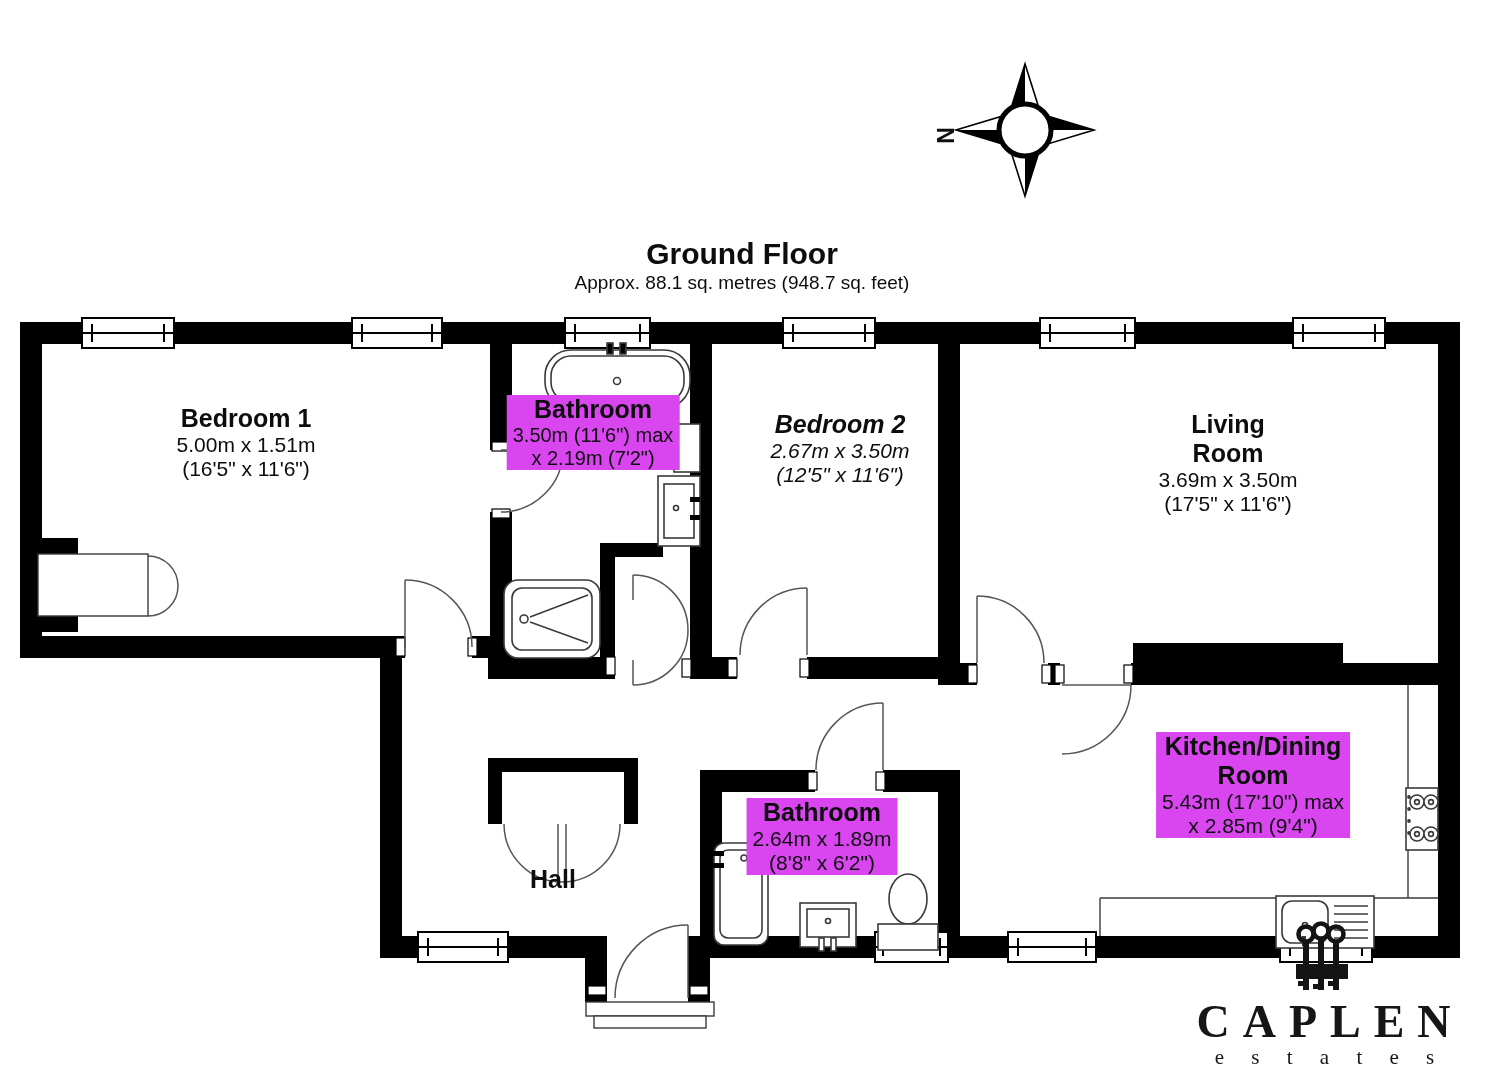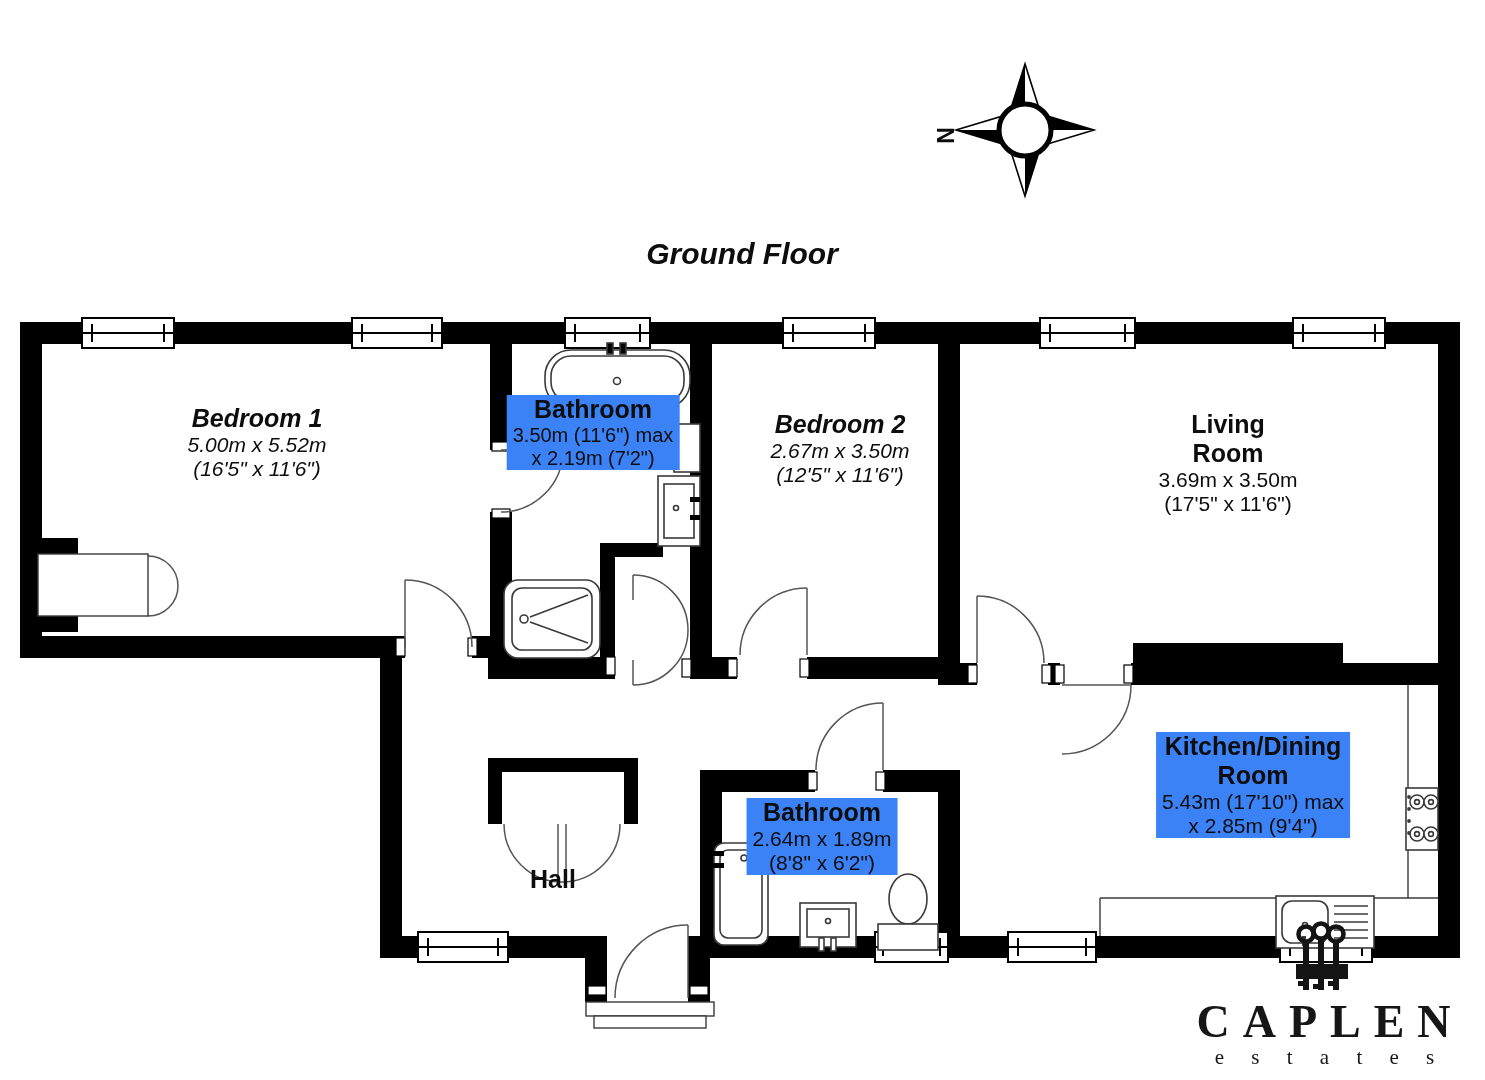--- a/index.html
+++ b/index.html
@@ -1,24 +1,24 @@
 <!DOCTYPE html>
 <html><head>
 <meta charset="utf-8">
 <style>
   html,body{margin:0;padding:0;background:#fff;}
   #stage{position:relative;width:1485px;height:1080px;background:#fff;overflow:hidden;
          font-family:"Liberation Sans",sans-serif;color:#0d0d0d;}
   #plan-svg{position:absolute;left:0;top:0;}
   .overlay{position:absolute;}
   .center{transform:translateX(-50%);text-align:center;}
-  .page-title{font-size:30px;font-weight:bold;white-space:nowrap;font-style:italic;}
+  .page-title{font-size:30px;font-weight:bold;white-space:nowrap;}
   .page-subtitle{font-size:19px;white-space:nowrap;}
   .room-label{position:absolute;transform:translateX(-50%);text-align:center;line-height:1.15;white-space:nowrap;}
-  .room-label.bgwhite{background:#3b82f6;padding:0 6px;}
+  .room-label.bgwhite{background:#d946ef;padding:0 6px;}
   .room-name{font-weight:bold;font-size:25px;}
   .room-dim{font-size:21px;}
   .room-label.sm .room-dim{font-size:20px;}
   .footer-text{font-size:26px;white-space:nowrap;}
   .brand-name{font-family:"Liberation Serif",serif;font-weight:bold;font-size:46px;
               letter-spacing:13px;color:#161616;white-space:nowrap;}
   .brand-tagline{font-family:"Liberation Serif",serif;font-size:21px;letter-spacing:11px;
               color:#161616;white-space:nowrap;}
   .north-label{font-weight:bold;font-size:23px;transform:rotate(-90deg);}
 </style>
@@ -317,26 +317,27 @@
       <rect x="1318" y="938" width="6" height="52"></rect>
       <rect x="1333" y="941" width="6" height="49"></rect>
       <rect x="1296" y="964" width="52" height="15"></rect>
       <rect x="1298" y="981" width="5" height="5"></rect>
       <rect x="1313" y="984" width="5" height="5"></rect>
       <rect x="1328" y="981" width="5" height="5"></rect>
     </g>
   </svg>
 
   <div class="overlay center page-title" style="left:742px;top:237px;">Ground Floor</div>
+  <div class="overlay center page-subtitle" style="left:742px;top:272px;">Approx. 88.1 sq. metres (948.7 sq. feet)</div>
 
   <div class="overlay north-label" style="left:938px;top:122px;">N</div>
 
-  <div class="room-label" style="left:257px;top:404px;font-style:italic;">
+  <div class="room-label" style="left:246px;top:404px;">
     <div class="room-name">Bedroom 1</div>
-    <div class="room-dim">5.00m x 5.52m</div>
+    <div class="room-dim">5.00m x 1.51m</div>
     <div class="room-dim">(16'5" x 11'6")</div>
   </div>
 
   <div class="room-label sm bgwhite" style="left:593px;top:395px;">
     <div class="room-name">Bathroom</div>
     <div class="room-dim">3.50m (11'6") max</div>
     <div class="room-dim">x 2.19m (7'2")</div>
   </div>
 
   <div class="room-label" style="left:840px;top:410px;font-style:italic;">

